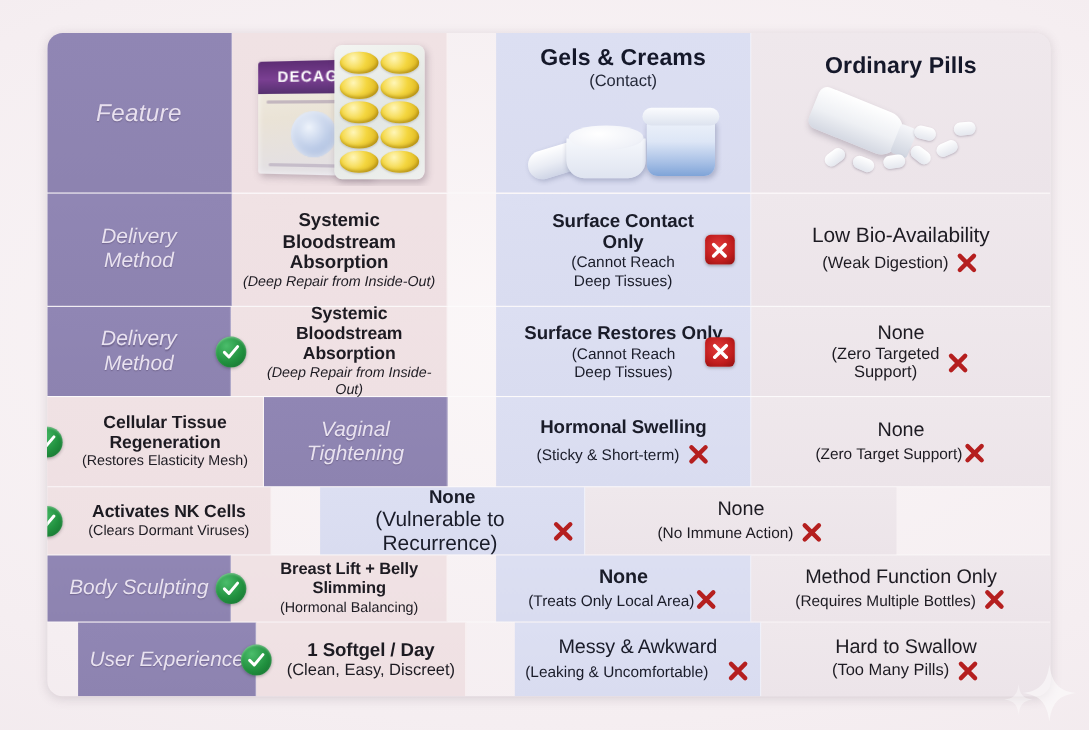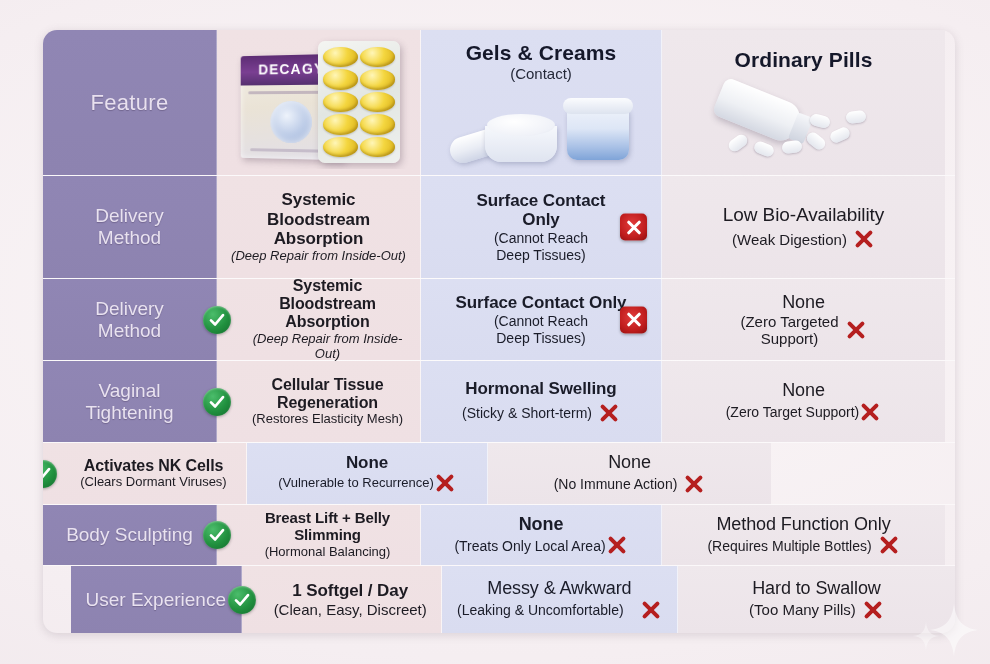--- a/index.html
+++ b/index.html
@@ -35,23 +35,23 @@
   }
 
   .trow {
     display: flex;
     width: 100%;
     border-bottom: 1px solid rgba(255,255,255,0.55);
   }
   .trow:last-child { border-bottom: none; padding-left: 28px; }
 
   
-  .c-feature { width: 174px; }
+  .c-feature { width: 174px; font-style: italic; }
   .c-decagy  { width: 204px; }
-  .c-gels    { width: 241px; }
+  .c-gels    { width: 241px; margin-left: 44px; }
   .c-pills   { width: 283px; }
 
   .cell {
     position: relative;
     padding: 6px 8px;
     display: flex;
     flex-direction: column;
     align-items: center;
     justify-content: center;
     text-align: center;
@@ -403,21 +403,21 @@
         <span class="check-badge">
           <svg viewBox="0 0 24 24">
               <path d="M4 12.5 L9.5 18 L20 5.5" fill="none" stroke="#fff" stroke-width="3.6" stroke-linecap="round" stroke-linejoin="round"></path>
             </svg>
         </span>
       </span>
       <div class="val-main">Systemic Bloodstream<br>Absorption</div>
       <div class="val-sub italic">(Deep Repair from Inside-Out)</div>
     </div>
     <div class="cell c-gels compact">
-      <div class="val-main" style="font-size:17px">Surface Contact Only</div>
+      <div class="val-main" style="font-size:17px">Surface Restores Only</div>
       <div class="val-sub" style="font-size:14px">(Cannot Reach<br>Deep Tissues)</div>
       <span class="mark float-x">
         <span class="xmark-box">
           <svg viewBox="0 0 24 24">
               <path d="M5 5 L19 19 M19 5 L5 19" stroke="#fff" stroke-width="4.2" stroke-linecap="round"></path>
             </svg>
         </span>
       </span>
     </div>
     <div class="cell c-pills">
@@ -427,33 +427,33 @@
         <span class="mark xmark-soft">
           <svg viewBox="0 0 24 24">
               <path d="M5 5 L19 19 M19 5 L5 19" stroke="#b51f1f" stroke-width="4.4" stroke-linecap="round"></path>
             </svg>
         </span>
       </div>
     </div>
   </div>
 
   <div class="trow" style="height:82px">
-    <div class="cell c-feature">
-      <div class="feature-label">Vaginal<br>Tightening</div>
-    </div>
     <div class="cell c-decagy has-check compact">
       <span class="check-holder">
         <span class="check-badge">
           <svg viewBox="0 0 24 24">
               <path d="M4 12.5 L9.5 18 L20 5.5" fill="none" stroke="#fff" stroke-width="3.6" stroke-linecap="round" stroke-linejoin="round"></path>
             </svg>
         </span>
       </span>
       <div class="val-main">Cellular Tissue<br>Regeneration</div>
       <div class="val-sub">(Restores Elasticity Mesh)</div>
+    </div>
+    <div class="cell c-feature">
+      <div class="feature-label">Vaginal<br>Tightening</div>
     </div>
     <div class="cell c-gels">
       <div class="val-main" style="font-size:17px;margin-bottom:4px">Hormonal Swelling</div>
       <div class="withmark">
         <span class="txt val-sub" style="font-size:14px">(Sticky &amp; Short-term)</span>
         <span class="mark xmark-soft">
           <svg viewBox="0 0 24 24">
               <path d="M5 5 L19 19 M19 5 L5 19" stroke="#b51f1f" stroke-width="4.4" stroke-linecap="round"></path>
             </svg>
         </span>
@@ -480,21 +480,21 @@
               <path d="M4 12.5 L9.5 18 L20 5.5" fill="none" stroke="#fff" stroke-width="3.6" stroke-linecap="round" stroke-linejoin="round"></path>
             </svg>
         </span>
       </span>
       <div class="val-main">Activates NK Cells</div>
       <div class="val-sub">(Clears Dormant Viruses)</div>
     </div>
     <div class="cell c-gels">
       <div class="val-main" style="font-size:17px">None</div>
       <div class="withmark" style="gap:0">
-        <span class="txt val-sub" style="font-size:13px">(Vulnerable to Recurrence)</span>
+        <span class="txt val-sub" style="font-size:19px">(Vulnerable to Recurrence)</span>
         <span class="mark xmark-soft">
           <svg viewBox="0 0 24 24">
               <path d="M5 5 L19 19 M19 5 L5 19" stroke="#b51f1f" stroke-width="4.4" stroke-linecap="round"></path>
             </svg>
         </span>
       </div>
     </div>
     <div class="cell c-pills">
       <div class="val-main" style="font-weight:400;font-size:18px">None</div>
       <div class="withmark">

